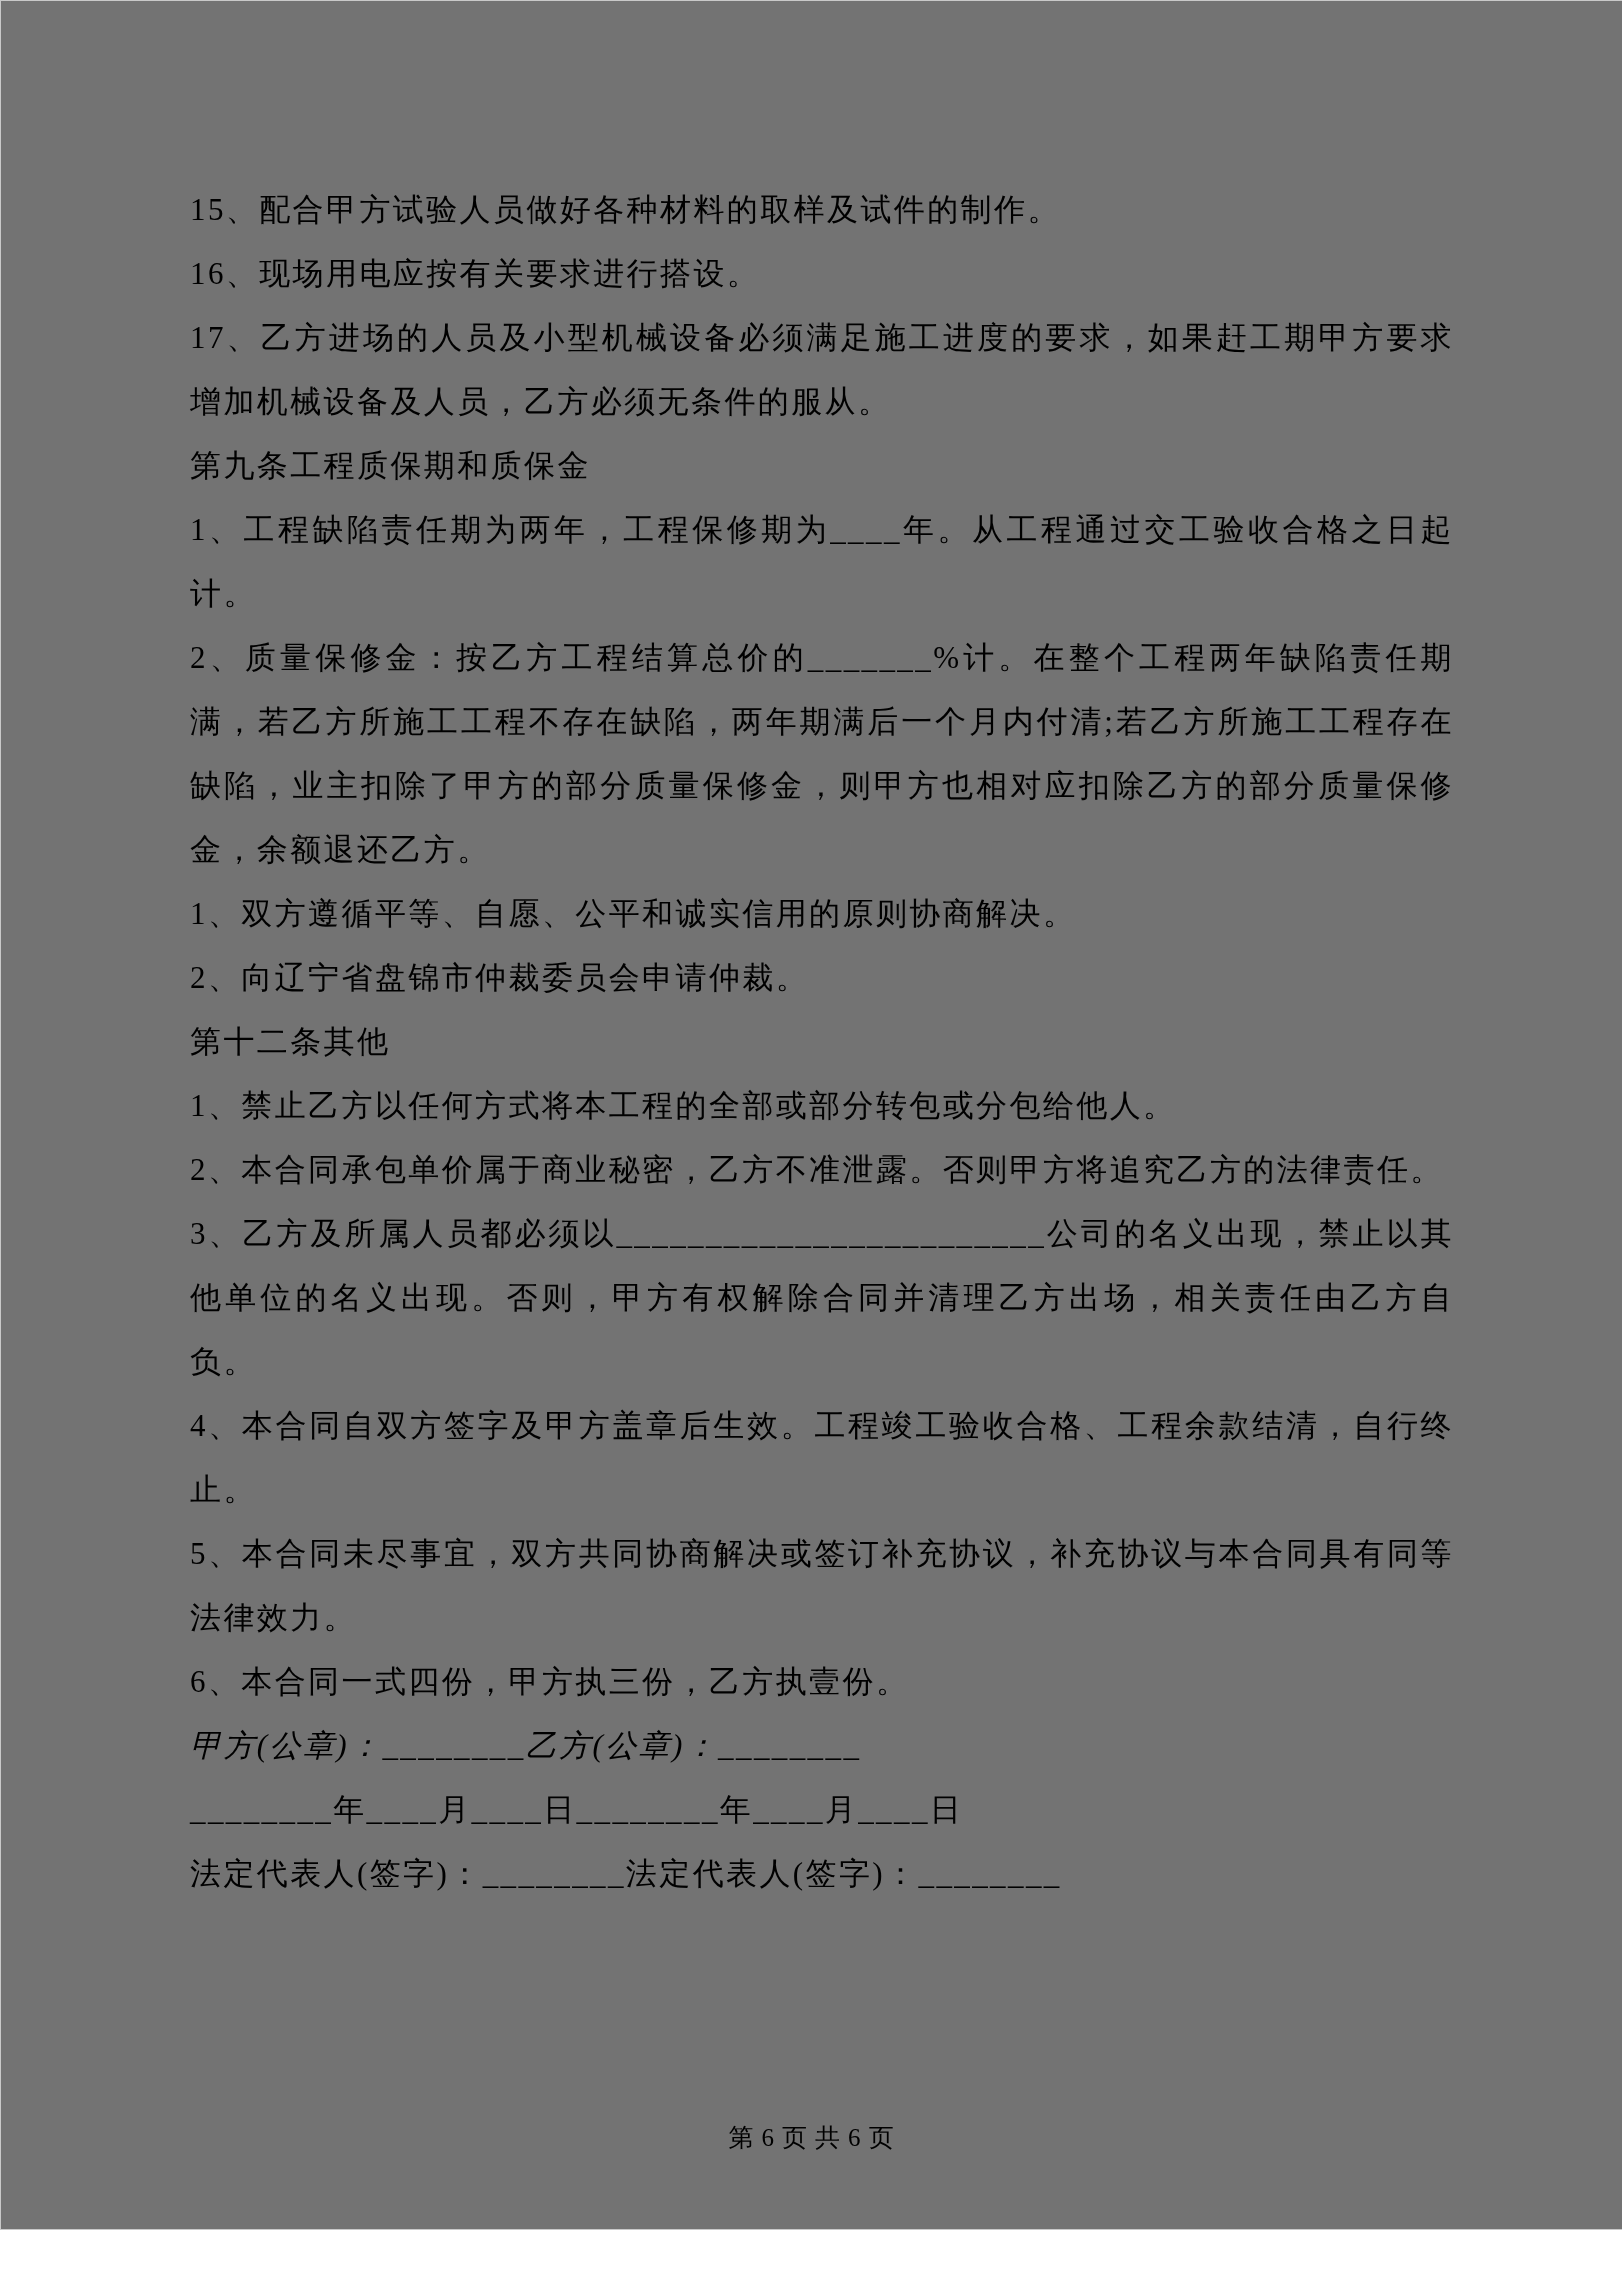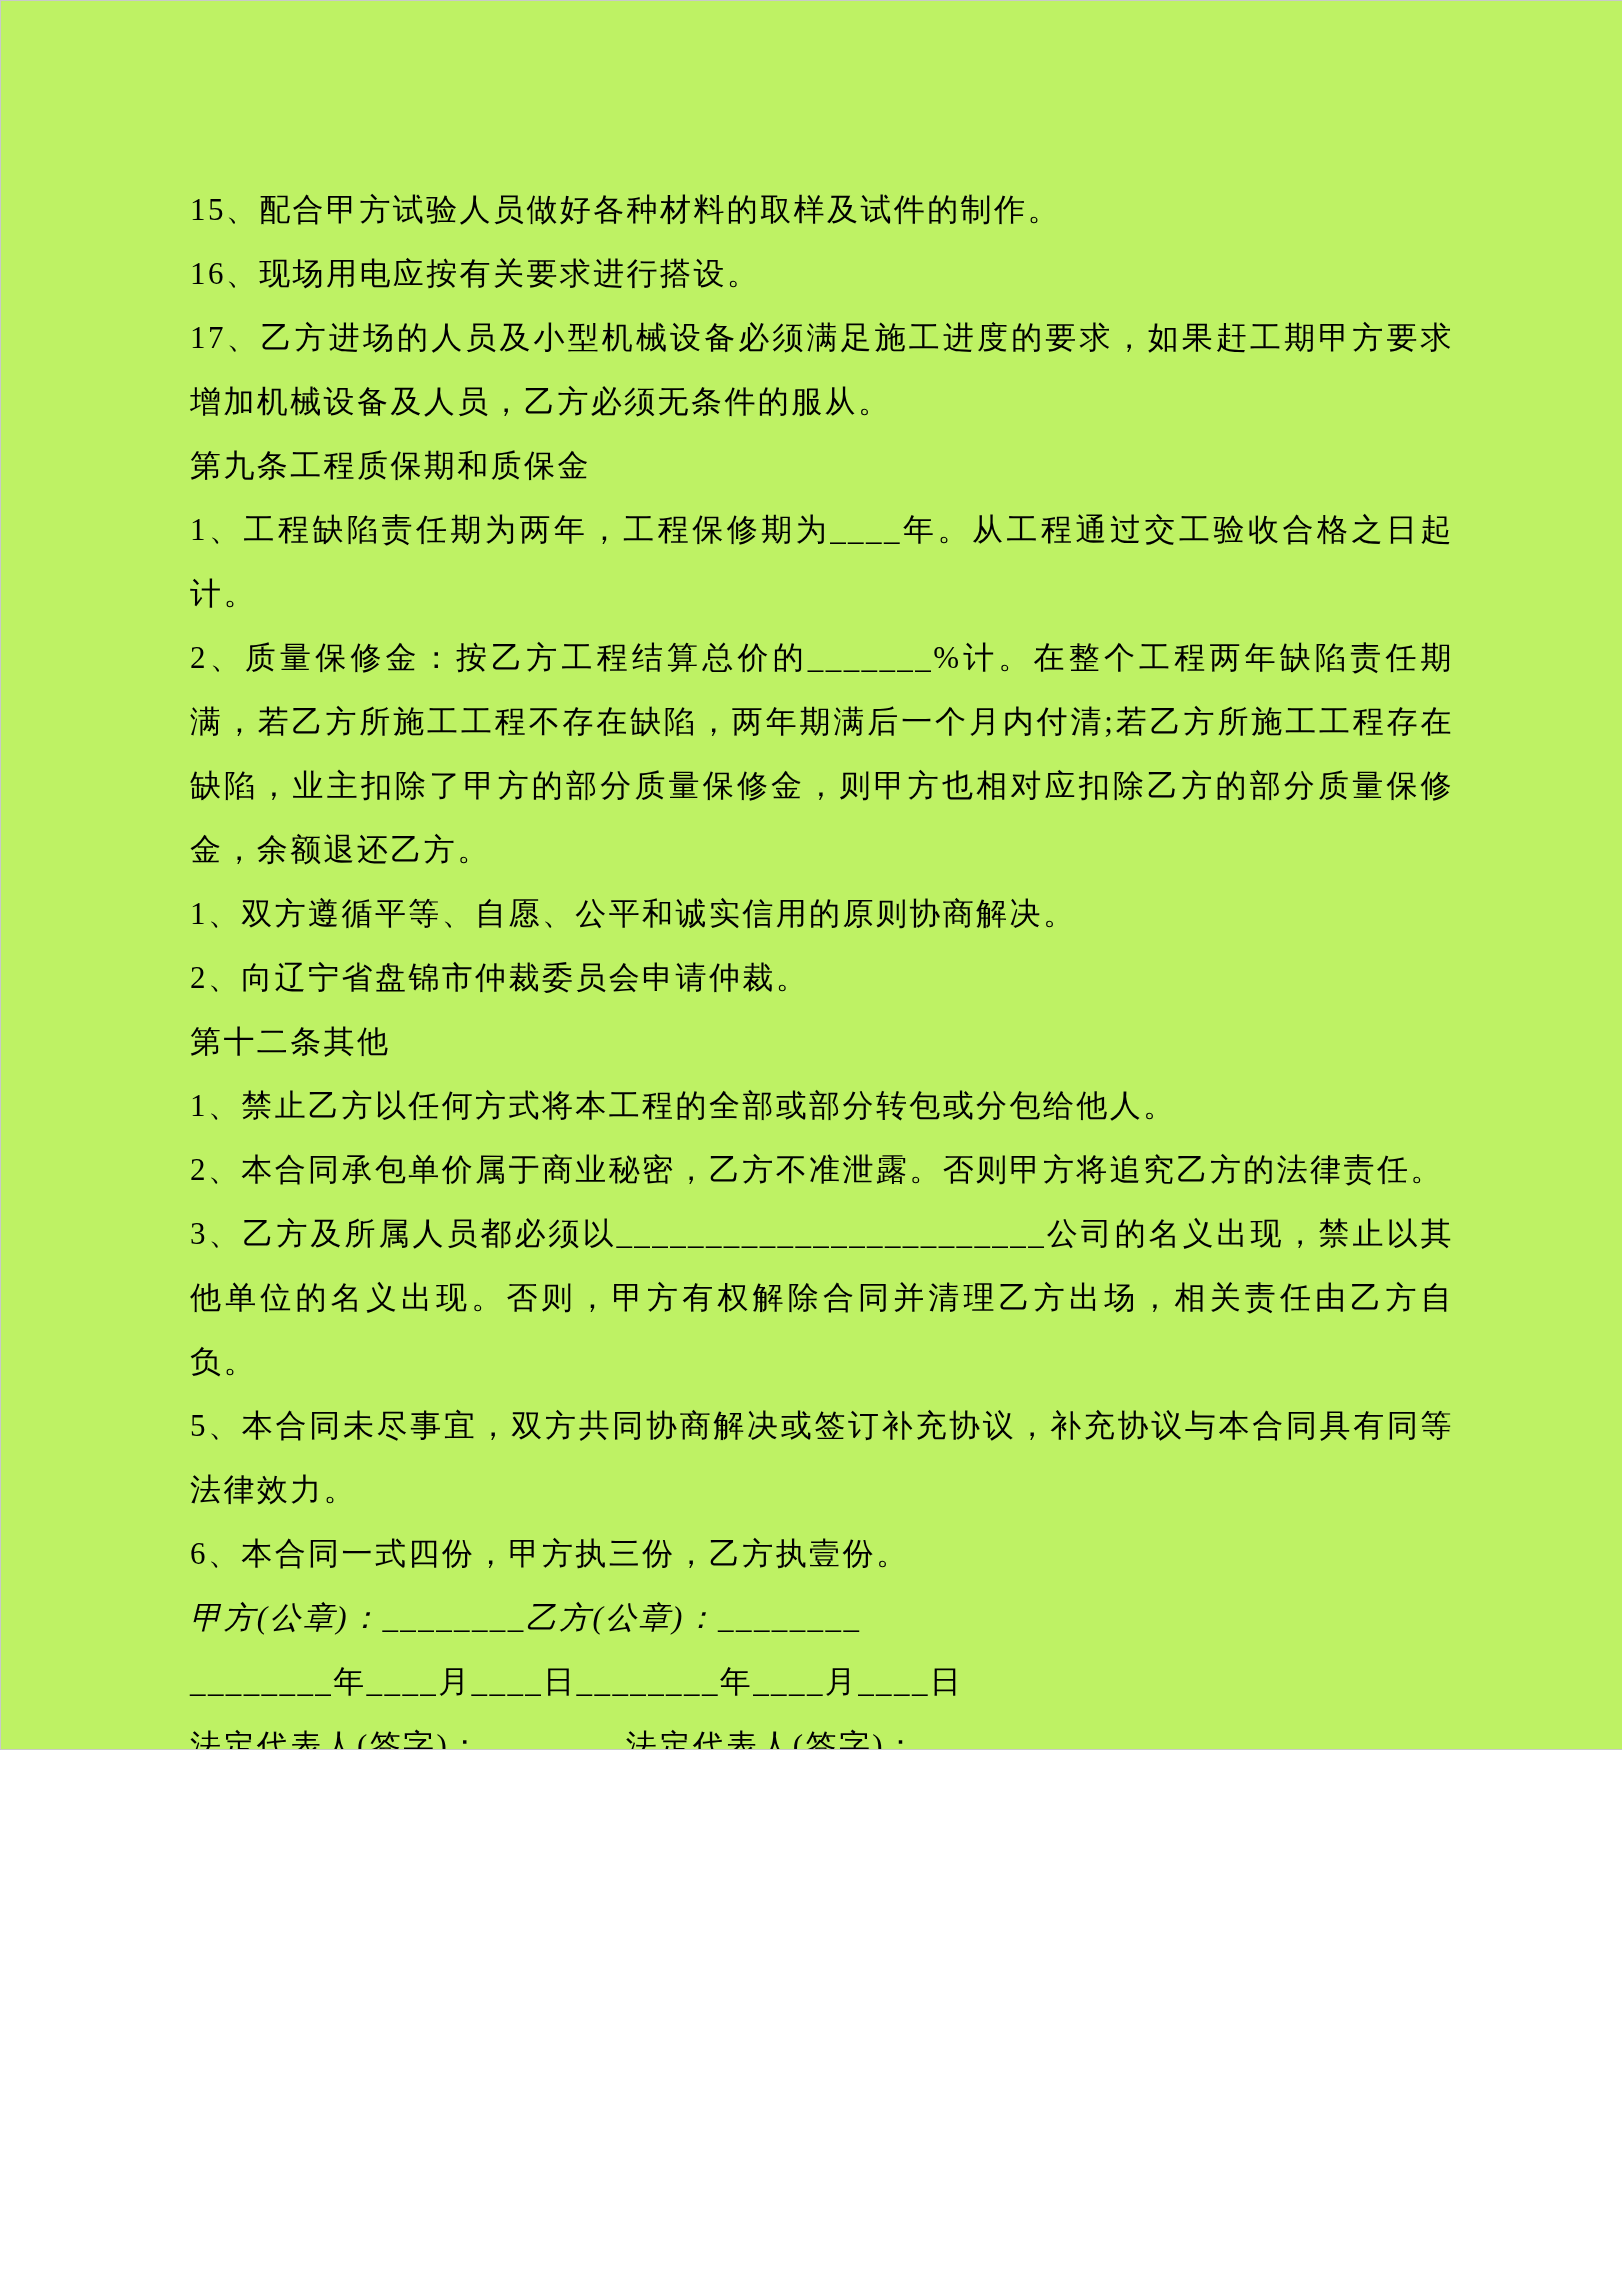--- a/index.html
+++ b/index.html
@@ -1,21 +1,21 @@
 <!DOCTYPE html>
 <html style="font-size:14.5px"><head>
 <meta charset="utf-8">
 <style>
   * { box-sizing: border-box; }
   html, body { margin: 0; padding: 0; background: #ffffff; }
   .page {
     position: relative;
     width: 1623px;
-    height: 1750px;
-    background: #bef264;
+    height: 2230px;
+    background: #737373;
     border: 1.8px solid #c9c9c9;
     font-family: "Liberation Serif", "DejaVu Serif", serif;
     color: #000000;
     overflow: hidden;
   }
   .content {
     position: absolute;
     top: 177px;
     left: 189px;
     width: 1264px;
@@ -54,20 +54,21 @@
     <p>17、乙方进场的人员及小型机械设备必须满足施工进度的要求，如果赶工期甲方要求增加机械设备及人员，乙方必须无条件的服从。</p>
     <p>第九条工程质保期和质保金</p>
     <p>1、工程缺陷责任期为两年，工程保修期为____年。从工程通过交工验收合格之日起计。</p>
     <p>2、质量保修金：按乙方工程结算总价的_______%计。在整个工程两年缺陷责任期满，若乙方所施工工程不存在缺陷，两年期满后一个月内付清;若乙方所施工工程存在缺陷，业主扣除了甲方的部分质量保修金，则甲方也相对应扣除乙方的部分质量保修金，余额退还乙方。</p>
     <p>1、双方遵循平等、自愿、公平和诚实信用的原则协商解决。</p>
     <p>2、向辽宁省盘锦市仲裁委员会申请仲裁。</p>
     <p>第十二条其他</p>
     <p>1、禁止乙方以任何方式将本工程的全部或部分转包或分包给他人。</p>
     <p>2、本合同承包单价属于商业秘密，乙方不准泄露。否则甲方将追究乙方的法律责任。</p>
     <p>3、乙方及所属人员都必须以________________________公司的名义出现，禁止以其他单位的名义出现。否则，甲方有权解除合同并清理乙方出场，相关责任由乙方自负。</p>
+    <p>4、本合同自双方签字及甲方盖章后生效。工程竣工验收合格、工程余款结清，自行终止。</p>
     <p>5、本合同未尽事宜，双方共同协商解决或签订补充协议，补充协议与本合同具有同等法律效力。</p>
     <p>6、本合同一式四份，甲方执三份，乙方执壹份。</p>
 
     <p class="sig-block">甲方(公章)：________乙方(公章)：________</p>
     <p>________年____月____日________年____月____日</p>
     <p>法定代表人(签字)：________法定代表人(签字)：________</p>
   </div>
 
   <div class="page-footer">第 6 页 共 6 页</div>
 </div>

